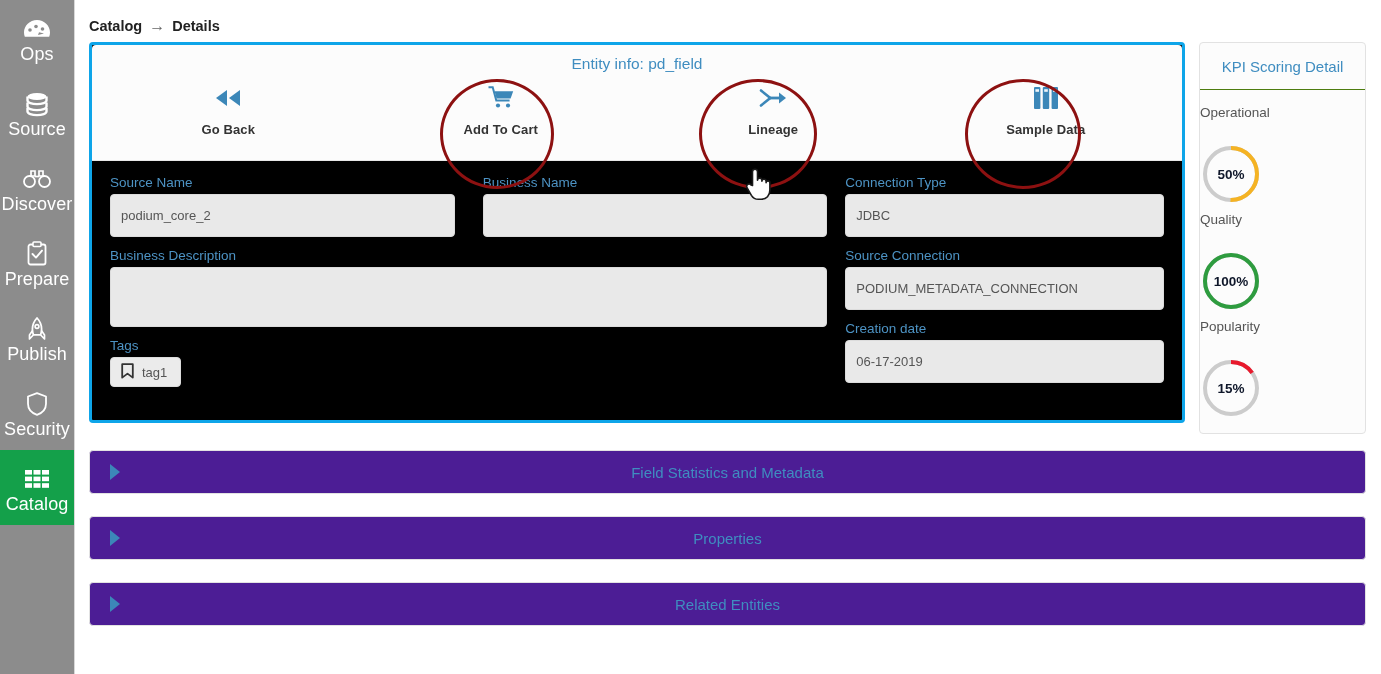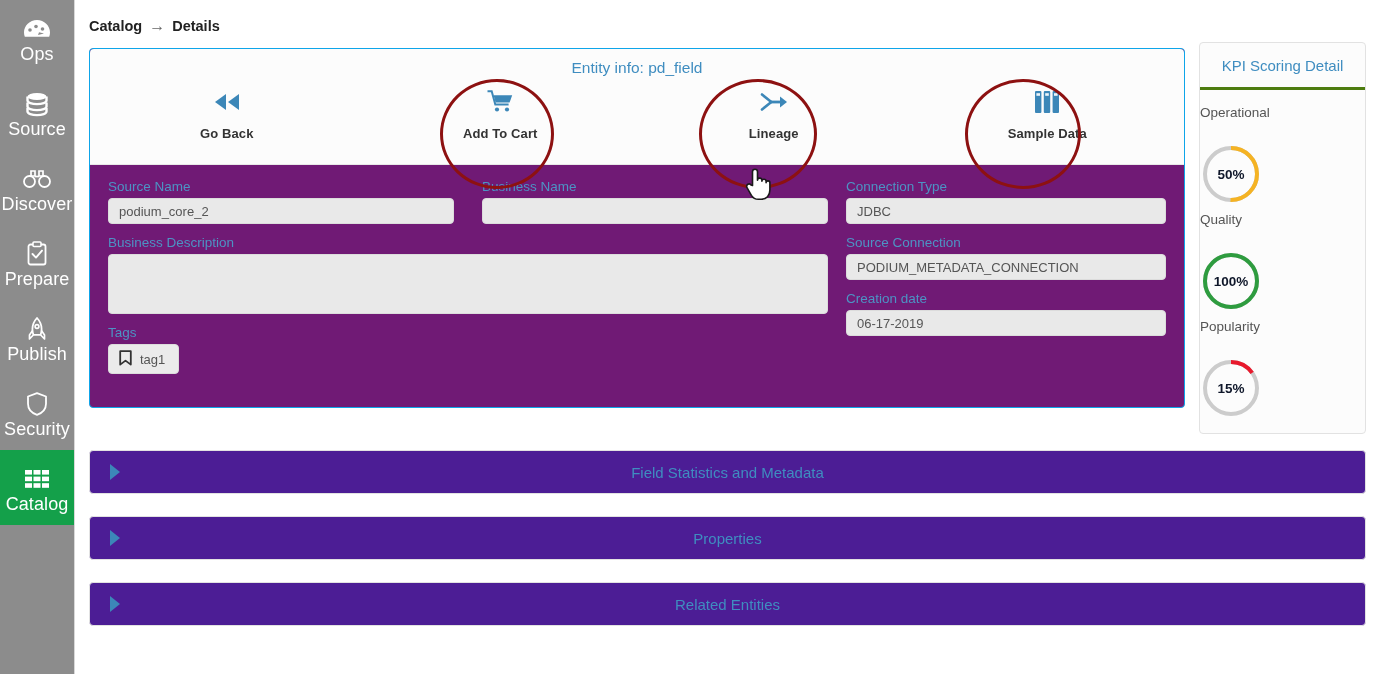--- a/index.html
+++ b/index.html
@@ -51,24 +51,23 @@
     height: 42px;
   }
   .breadcrumb .crumb { cursor: pointer; }
   .breadcrumb .sep { color: #666; font-weight: normal; font-size: 16px; }
 
   .content-row { display: flex; gap: 14px; align-items: flex-start; }
 
   
   .entity-card {
     width: 1096px;
-    border: 1px solid #0ea5e9;
+    border: 3px solid #0ea5e9;
     border-radius: 4px;
-    background: #701a75;
-    margin-top: 6px;
+    background: #000000;
   }
   .entity-head {
     position: relative;
     height: 116px;
     border-bottom: 1px solid #e8e8e8;
     background: #fcfcfc;
     border-radius: 4px 4px 0 0;
   }
   .entity-title {
     position: absolute; top: 10px; left: 0; right: 0;
@@ -100,21 +99,21 @@
   .col-right { width: 320px; }
   .field { margin-bottom: 11px; }
   .f-label {
     font-size: 13.5px; color: #4d93c4;
     margin-bottom: 4px; display: block;
   }
   .f-box {
     background: #e9e9e9;
     border: 1px solid #dcdcdc;
     border-radius: 4px;
-    height: 26px;
+    height: 43px;
     padding: 0 10px;
     display: flex; align-items: center;
     font-size: 13px; color: #555;
     white-space: nowrap; overflow: hidden;
   }
   .f-box.tall { height: 60px; align-items: flex-start; padding-top: 7px; }
   .row2 { display: flex; gap: 28px; }
   .row2 .field { flex: 1 1 0; margin-bottom: 11px; }
 
   .tags-wrap { margin-top: 3px; }
@@ -129,21 +128,21 @@
 
   
   .kpi-panel {
     width: 167px;
     border: 1px solid #e2e2e2;
     border-radius: 4px;
     background: #fcfcfc;
   }
   .kpi-head {
     height: 47px;
-    border-bottom: 3px solid #4d7c0f;
+    border-bottom: 1px solid #4d7c0f;
     display: flex; align-items: center; justify-content: center;
     font-size: 15px; color: #3f8dc0;
   }
   .kpi-body { padding: 8px 0 14px 0; }
   .kpi-item { display: flex; flex-direction: column; align-items: flex-start; gap: 18px; }
   .kpi-name {
     font-size: 13.5px; color: #555;
     margin: 7px 0 5px 0;
   }
   .gauge { position: relative; width: 62px; height: 62px; }

